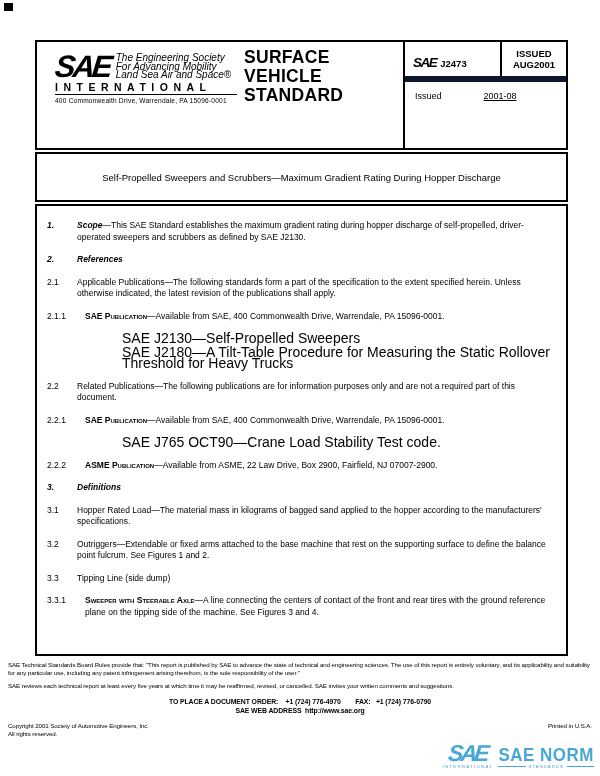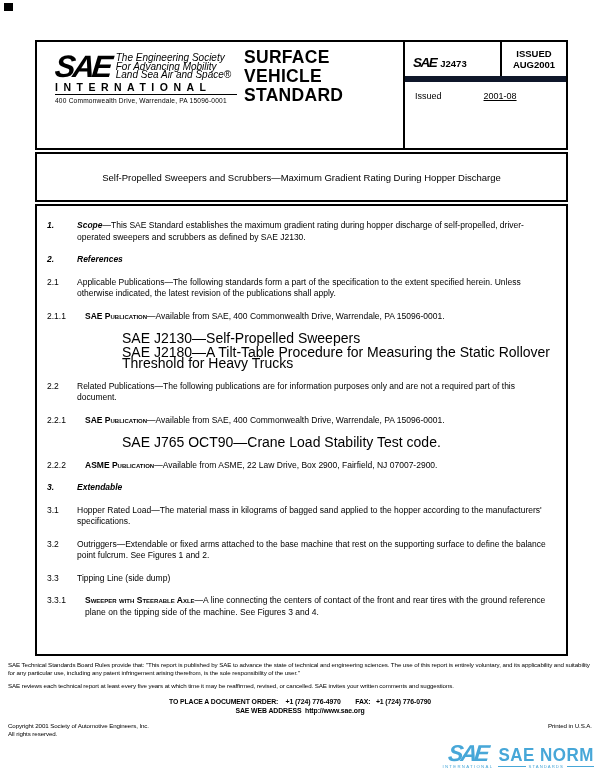--- a/index.html
+++ b/index.html
@@ -135,21 +135,21 @@
       <span class="num n3w">2.2.1</span>
       <span class="txt"><span class="sc">SAE Publication</span><span>—Available from SAE, 400 Commonwealth Drive, Warrendale, PA 15096-0001.</span></span>
     </div>
     <div class="cite">SAE J765 OCT90—Crane Load Stability Test code.</div>
     <div class="sec">
       <span class="num n3w">2.2.2</span>
       <span class="txt"><span class="sc">ASME Publication</span><span>—Available from ASME, 22 Law Drive, Box 2900, Fairfield, NJ 07007-2900.</span></span>
     </div>
     <div class="sec">
       <span class="num bi">3.</span>
-      <span class="txt"><span class="bi">Extendable</span><span></span></span>
+      <span class="txt"><span class="bi">Definitions</span><span></span></span>
     </div>
     <div class="sec">
       <span class="num b">3.1</span>
       <span class="txt"><span class="b">Hopper Rated Load</span><span>—The material mass in kilograms of bagged sand applied to the hopper according to the manufacturers' specifications.</span></span>
     </div>
     <div class="sec">
       <span class="num b">3.2</span>
       <span class="txt"><span class="b">Outriggers</span><span>—Extendable or fixed arms attached to the base machine that rest on the supporting surface to define the balance point fulcrum.  See Figures 1 and 2.</span></span>
     </div>
     <div class="sec">

